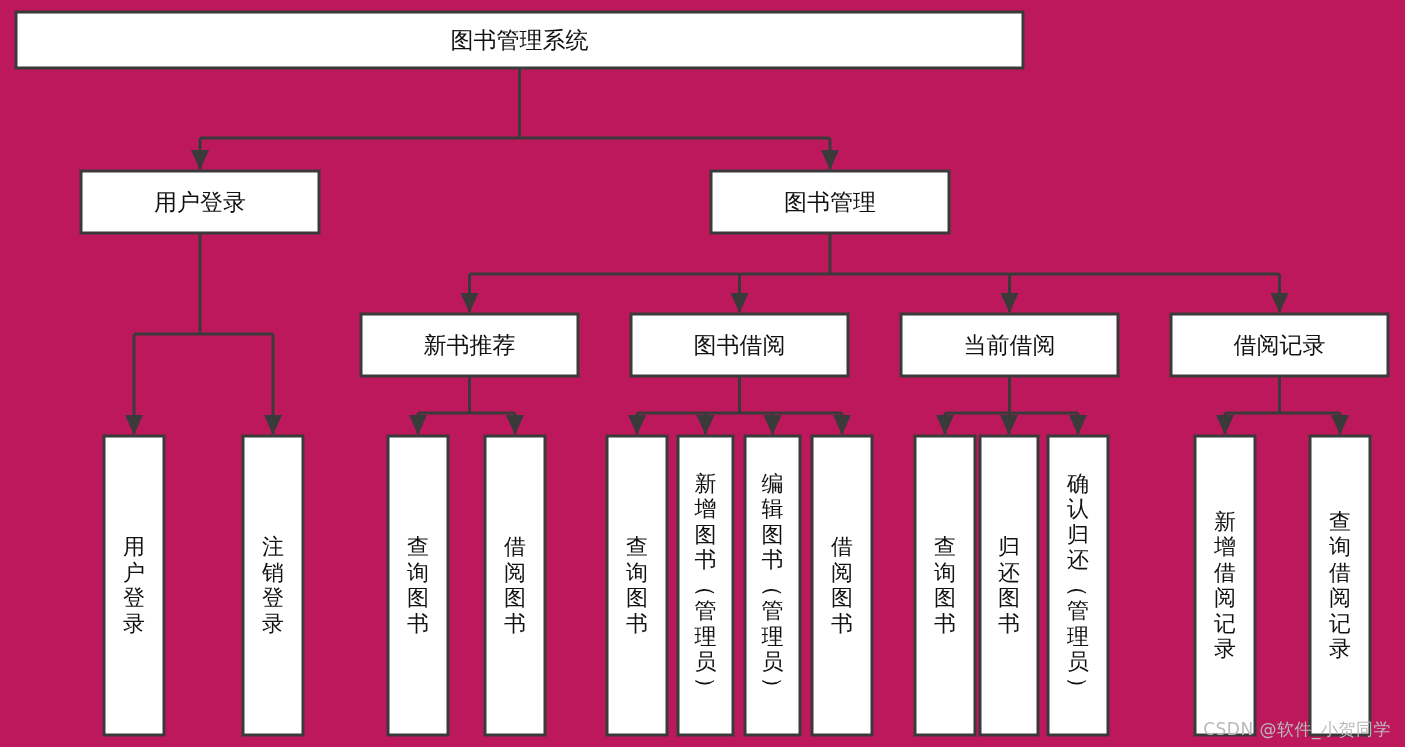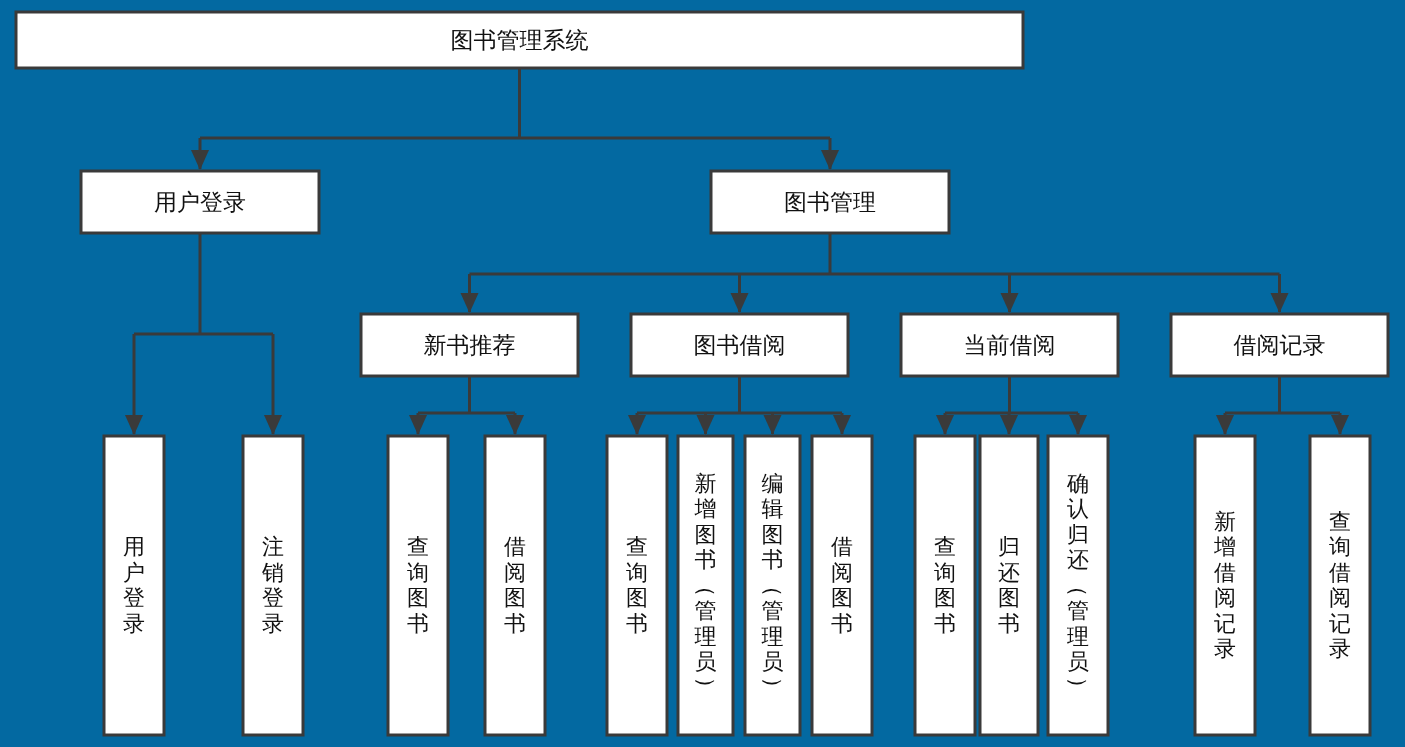--- a/index.html
+++ b/index.html
@@ -7,21 +7,21 @@
     padding: 0;
     background: #ffffff;
   }
   body {
     font-family: "DejaVu Sans", "Liberation Sans", sans-serif;
   }
   #stage {
     position: relative;
     width: 1405px;
     height: 747px;
-    background: #0369a1;
+    background: #be185d;
     overflow: hidden;
   }
   #diagram-svg {
     position: absolute;
     left: 0;
     top: 0;
     width: 1405px;
     height: 747px;
   }
   .node-box {
@@ -255,13 +255,14 @@
           <rect x="1310" y="436" width="60" height="299" class="node-box"></rect>
           <text x="1340" y="528.89" class="node-label-v" text-anchor="middle" font-size="22">查</text>
           <text x="1340" y="554.39" class="node-label-v" text-anchor="middle" font-size="22">询</text>
           <text x="1340" y="579.89" class="node-label-v" text-anchor="middle" font-size="22">借</text>
           <text x="1340" y="605.39" class="node-label-v" text-anchor="middle" font-size="22">阅</text>
           <text x="1340" y="630.89" class="node-label-v" text-anchor="middle" font-size="22">记</text>
           <text x="1340" y="656.39" class="node-label-v" text-anchor="middle" font-size="22">录</text>
         </g>
       </g>
   </svg>
+  <div class="watermark">CSDN @软件_小贺同学</div>
 </div>
 
 </body></html>

